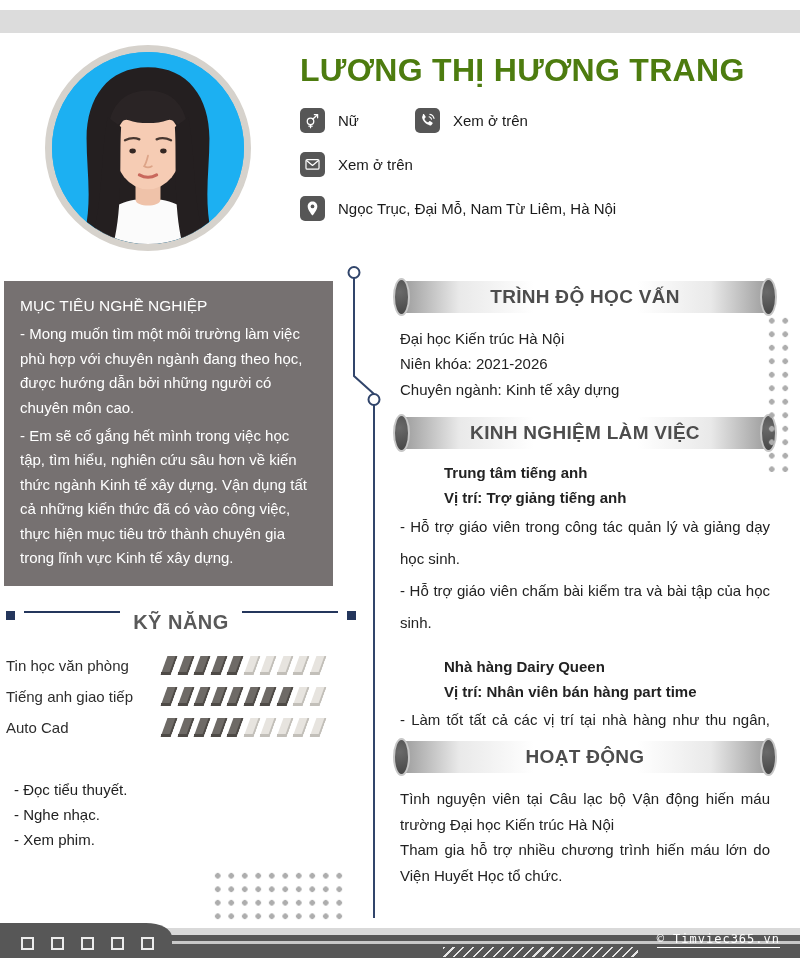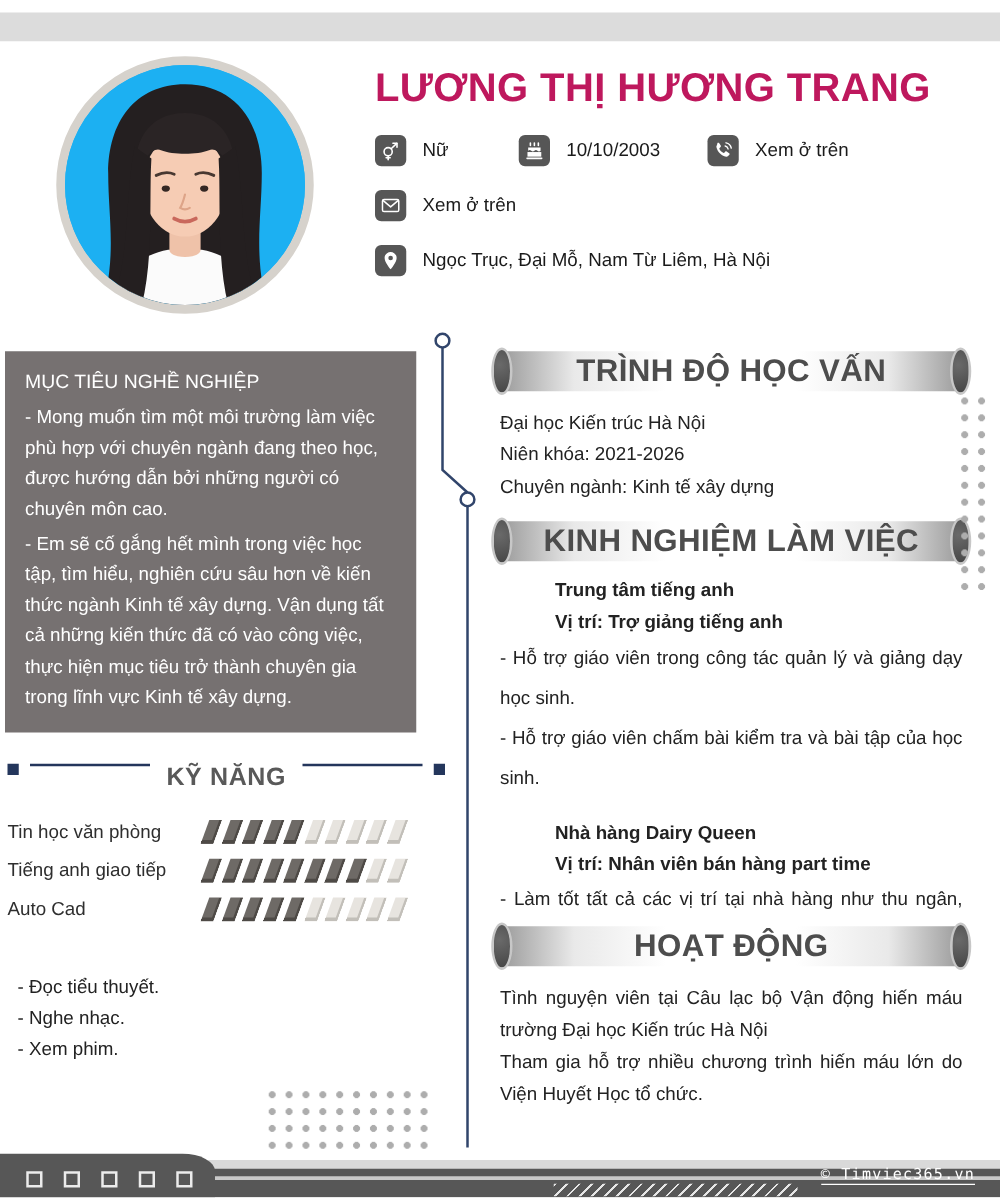--- a/index.html
+++ b/index.html
@@ -9,21 +9,21 @@
   
   .topbar{position:absolute;left:0;top:10px;width:800px;height:23px;background:#dcdcdc;}
 
   
   .photo{position:absolute;left:45px;top:45px;width:192px;height:192px;border-radius:50%;
          border:7px solid #d6d2cc;background:#1cb0f2;overflow:hidden;}
   .photo svg{display:block;width:100%;height:100%;}
 
   
   .header{position:absolute;left:300px;top:52px;width:488px;}
-  .name{margin:0;font-size:32px;font-weight:bold;color:#be185d;letter-spacing:.3px;white-space:nowrap;}
+  .name{margin:0;font-size:32px;font-weight:bold;color:#4d7c0f;letter-spacing:.3px;white-space:nowrap;}
   .subtitle-row{display:flex;align-items:center;gap:38px;margin-top:16px;height:24px;}
   .subtitle{font-size:19px;font-weight:bold;color:#121212;white-space:nowrap;}
   .subtitle-line{width:176px;height:2px;background:#1a1a1a;}
   .contacts{margin-top:17px;font-size:15px;color:#1a1a1a;}
   .contact-row{display:flex;align-items:center;height:26px;margin-bottom:7px;margin-top:18px;}
   .contact-cell{display:flex;align-items:center;}
   .cell-gender{width:115px;}
   .cell-birthday{width:151px;}
   .icon-box{width:25px;height:25px;border-radius:5px;background:#565656;display:inline-flex;
             align-items:center;justify-content:center;margin-right:13px;flex:none;}
@@ -58,21 +58,21 @@
                 line-height:25px;color:#222;}
 
   
   .right-col{position:absolute;left:400px;top:281px;width:370px;height:620px;}
   .banner{position:absolute;left:0;width:370px;height:32px;display:flex;align-items:center;justify-content:center;
           background:linear-gradient(90deg,#999 0,#e9e9e9 16%,#fff 36%,#fff 64%,#e9e9e9 84%,#999 100%);}
   .banner::before,.banner::after{content:"";position:absolute;top:-3px;width:17px;height:38px;border-radius:50%;
           background:radial-gradient(circle at 35% 35%,#6a6a6a,#454545);border:2px solid #c7c7c7;box-sizing:border-box;}
   .banner::before{left:-7px;}
   .banner::after{right:-7px;}
-  .banner-title{font-size:25px;font-weight:bold;color:#4d4d4d;letter-spacing:.3px;}
+  .banner-title{font-size:19px;font-weight:bold;color:#4d4d4d;letter-spacing:.3px;}
   .banner-edu{top:0;}
   .banner-exp{top:136px;}
   .banner-act{top:460px;}
   .education-lines{position:absolute;left:0;top:45px;font-size:15px;line-height:25.3px;color:#222;}
   .experience-entries{position:absolute;left:0;top:179px;width:370px;font-size:15px;color:#222;}
   .exp-entry + .exp-entry{margin-top:15px;}
   .exp-bold{font-weight:bold;line-height:25.3px;margin-left:44px;}
   .exp-detail{margin:0;text-align:justify;line-height:32px;}
   .activities-lines{position:absolute;left:0;top:505px;width:370px;font-size:15px;color:#222;}
   .act-line{margin:0;text-align:justify;line-height:25.6px;}
@@ -132,33 +132,20 @@
           <span class="icon-box">
             <svg viewBox="0 0 24 24">
               <circle cx="9.2" cy="13.2" r="4.6" stroke="#fff" stroke-width="1.8" fill="none"></circle>
               <path d="M12.6 9.9 L19 3.9" stroke="#fff" stroke-width="1.8" fill="none" stroke-linecap="round"></path>
               <path d="M14.6 3.6 h4.6 v4.6" stroke="#fff" stroke-width="1.8" fill="none" stroke-linecap="round" stroke-linejoin="round"></path>
               <path d="M9.2 17.8 v4.4 M6.9 20 h4.6" stroke="#fff" stroke-width="1.8" fill="none" stroke-linecap="round"></path>
             </svg>
           </span>
           <span>Nữ</span>
         </span>
-        <span class="contact-cell cell-birthday">
-          <span class="icon-box">
-            <svg viewBox="0 0 24 24" fill="#fff">
-              <rect x="6.6" y="2.6" width="1.8" height="4.4" rx=".9"></rect>
-              <rect x="11.1" y="2.6" width="1.8" height="4.4" rx=".9"></rect>
-              <rect x="15.6" y="2.6" width="1.8" height="4.4" rx=".9"></rect>
-              <path d="M5 8.6 h14 v3.6 c-1.2 1.1-2.4 1.1-3.5 0 c-1.2-1.1-2.3-1.1-3.5 0 c-1.2 1.1-2.3 1.1-3.5 0 C7.3 11.1 6.2 11.1 5 12.2 Z"></path>
-              <rect x="4.2" y="13.6" width="15.6" height="5.2"></rect>
-              <rect x="2.8" y="19.8" width="18.4" height="1.8" rx=".9"></rect>
-            </svg>
-          </span>
-          <span>10/10/2003</span>
-        </span>
         <span class="contact-cell">
           <span class="icon-box">
             <svg viewBox="0 0 24 24">
               <path d="M5.6 3.3c.5-.5 1.4-.4 1.8.2l1.9 2.8c.3.5.3 1.1-.1 1.5L8 9c-.3.3-.4.8-.2 1.2.9 1.9 2.4 3.4 4.3 4.3.4.2.9.1 1.2-.2l1.2-1.2c.4-.4 1-.5 1.5-.1l2.8 1.9c.6.4.7 1.3.2 1.8l-1.4 1.5c-.6.6-1.4.9-2.2.7-5.5-1.2-9.8-5.5-11-11-.2-.8.1-1.6.7-2.2z" fill="#fff"></path>
               <path d="M14.3 6.8a4.3 4.3 0 0 1 3.3 3.3" stroke="#fff" stroke-width="1.6" fill="none" stroke-linecap="round"></path>
               <path d="M15.3 3.2a7.6 7.6 0 0 1 5.9 5.9" stroke="#fff" stroke-width="1.6" fill="none" stroke-linecap="round"></path>
             </svg>
           </span>
           <span>Xem ở trên</span>
         </span>

